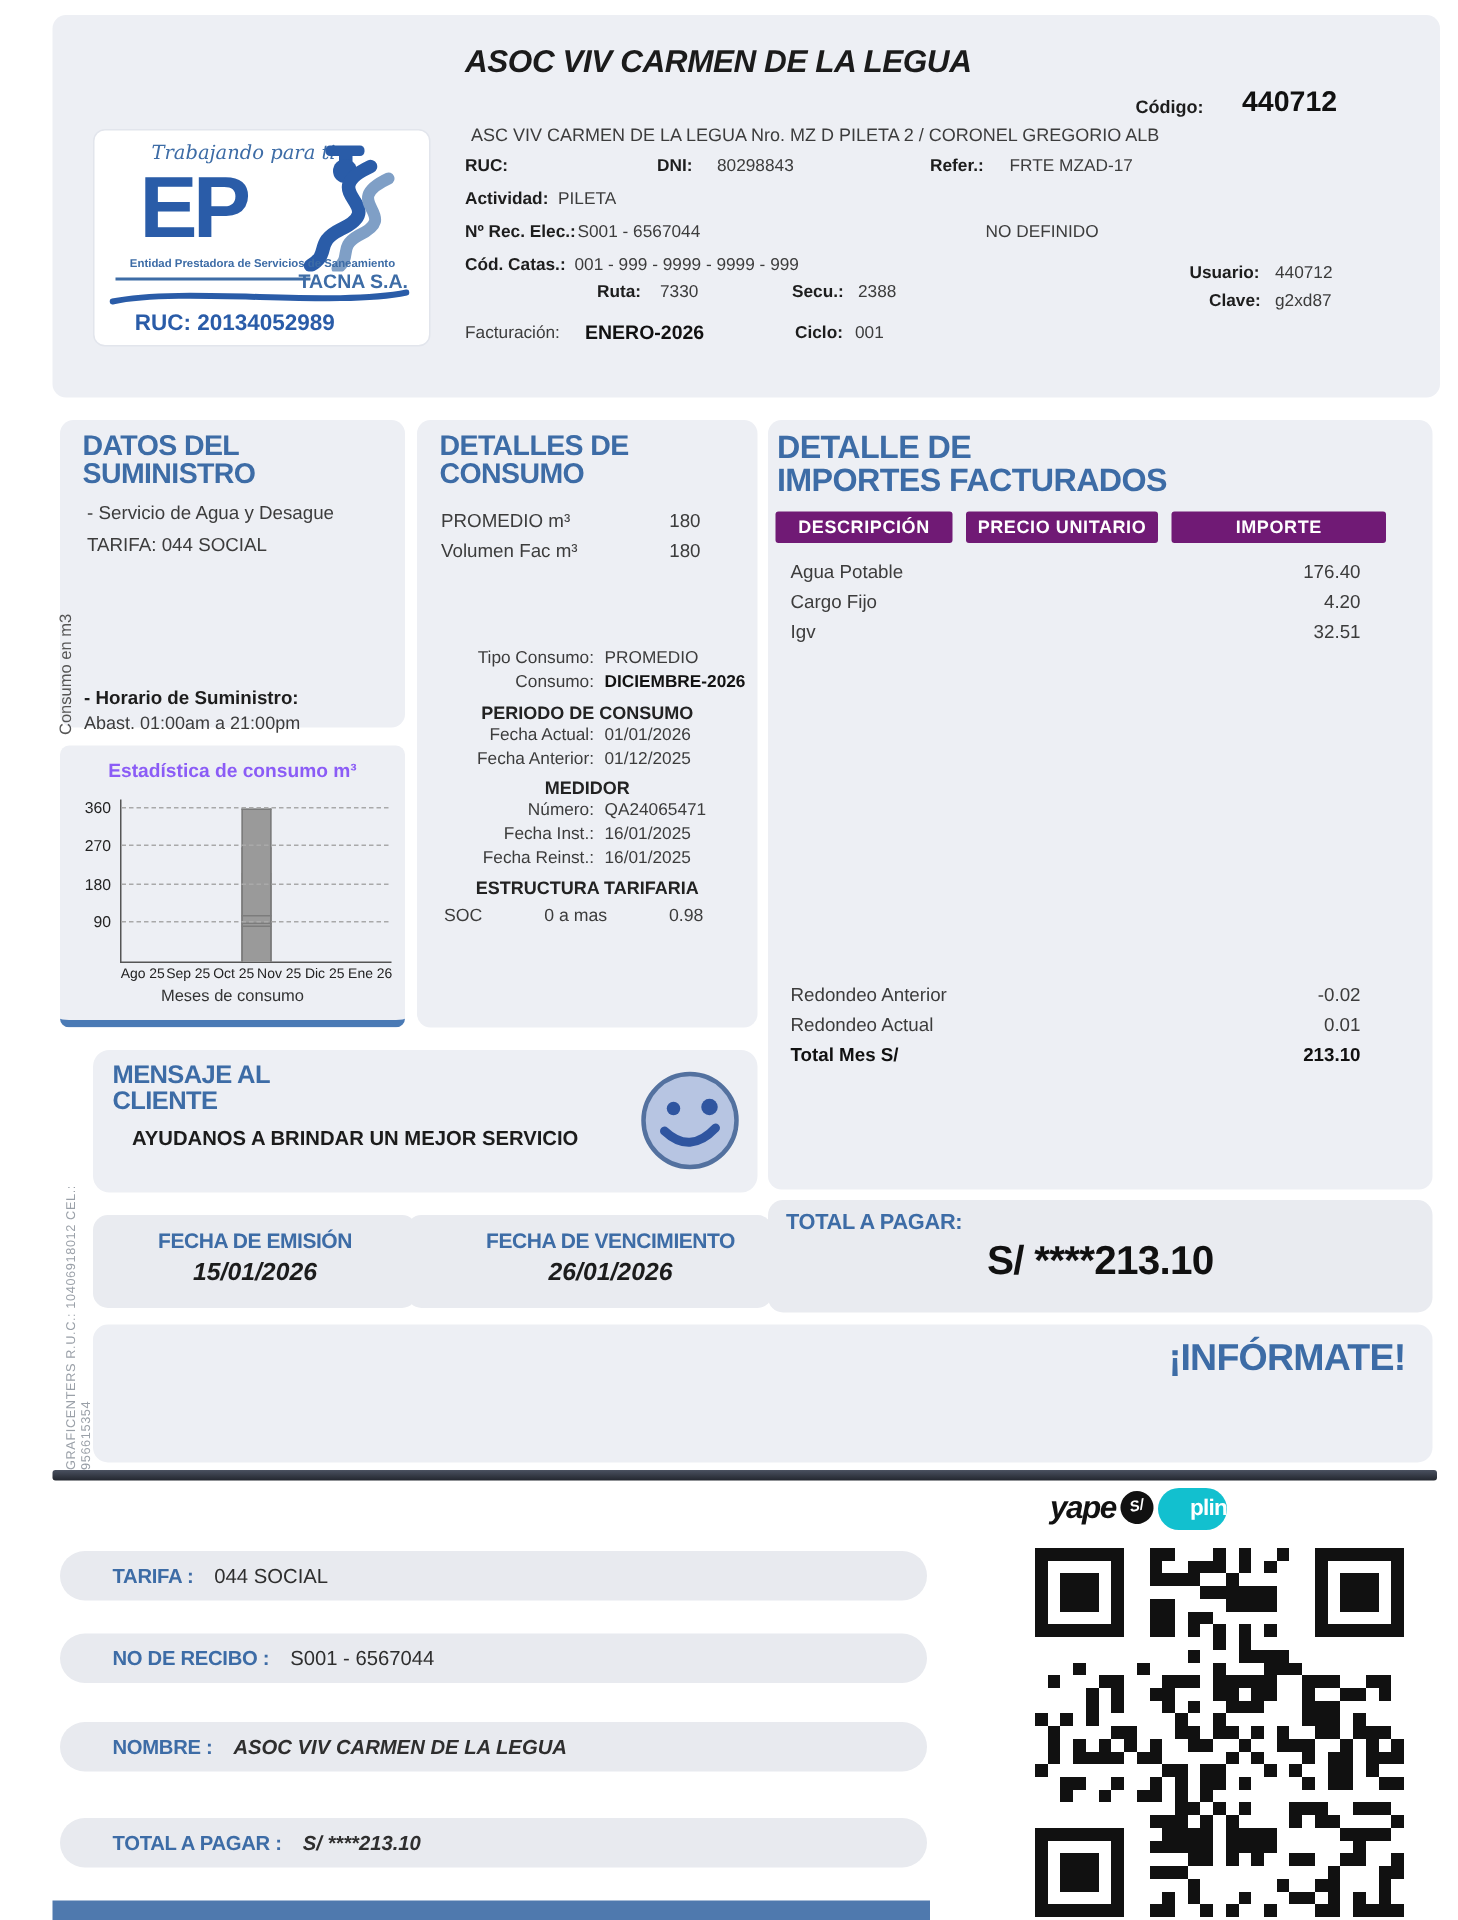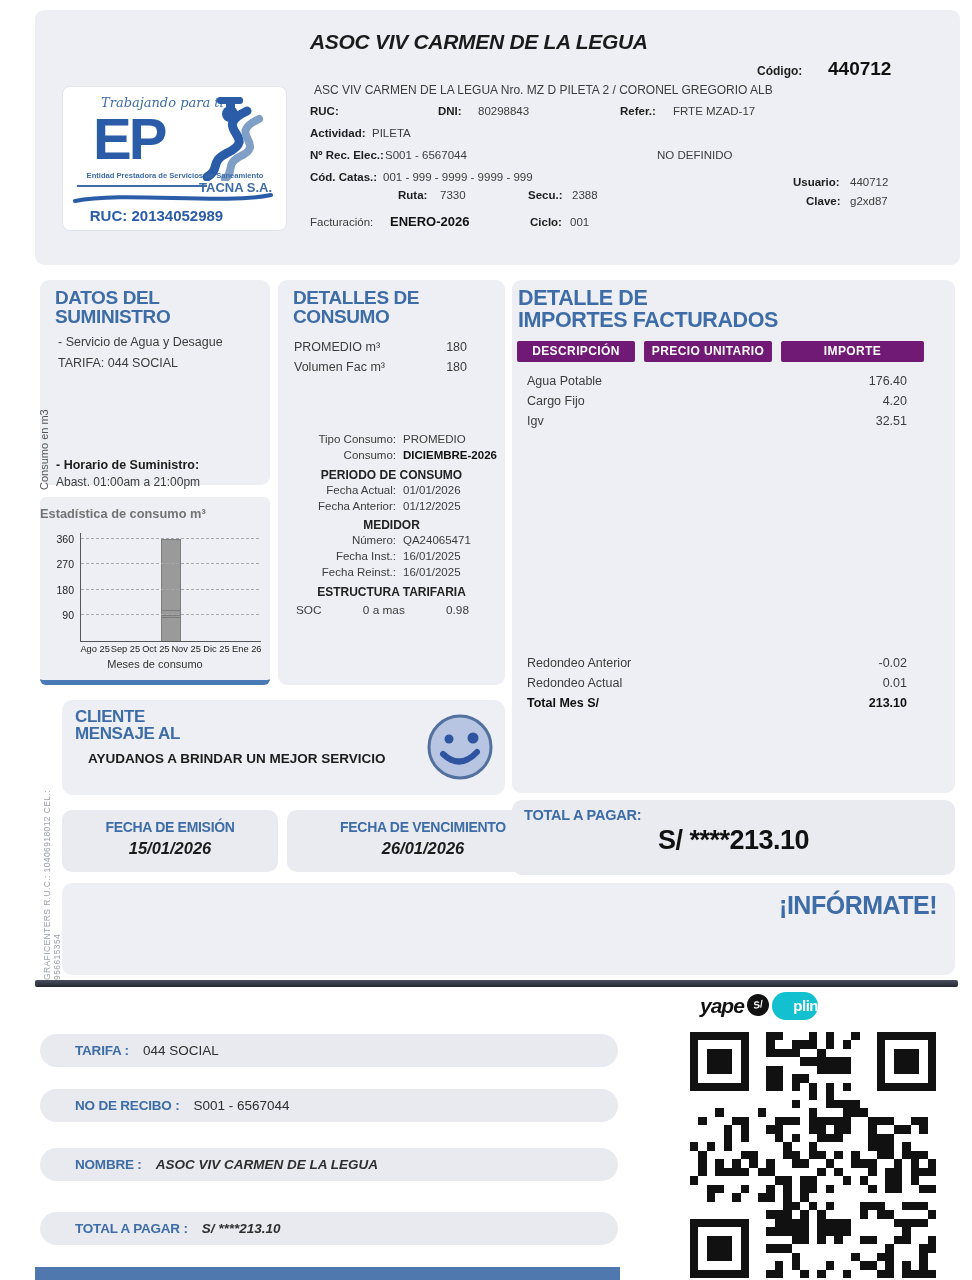--- a/index.html
+++ b/index.html
@@ -101,21 +101,21 @@
     </div>
     <div class="val" style="font-size:12.5px;margin:8px 0 0 18px;">- Servicio de Agua y Desague</div>
     <div class="val" style="font-size:12.5px;margin:7px 0 0 18px;">TARIFA: 044 SOCIAL</div>
     <div class="lbl" style="font-size:12.5px;margin:88px 0 0 16px;">- Horario de Suministro:</div>
     <div class="val" style="font-size:12px;margin:3px 0 0 16px;">Abast. 01:00am a 21:00pm</div>
   </div>
 
   <div class="abs" style="left:38px;top:360px;height:130px;writing-mode:vertical-rl;transform:rotate(180deg);font-size:11px;color:#555;">Consumo en m3</div>
 
   <div class="box" style="left:40px;top:497px;width:230px;height:188px;border-radius:6px;border-bottom:5px solid #4a7ab5;box-sizing:border-box;">
-    <div style="text-align:left;font-weight:800;font-size:12.8px;color:#737373;margin-top:9px;">Estadística de consumo m³</div>
+    <div style="text-align:center;font-weight:800;font-size:12.8px;color:#8b5cf6;margin-top:9px;">Estadística de consumo m³</div>
     <div id="plot" style="position:absolute;left:40px;top:36px;width:180px;height:108px;border-left:1.6px solid #555;border-bottom:1.6px solid #555;">
       <div id="bars" style="position:absolute;left:0;right:0;top:0;bottom:0;display:flex;align-items:flex-end;justify-content:space-around;">
           <div class="bar" style="height: 53.9474%; background: rgb(154, 154, 154);"></div>
           <div class="bar" style="height: 69.7368%; background: rgb(154, 154, 154);"></div>
           <div class="bar" style="height: 93.4211%; background: rgb(154, 154, 154);"></div>
           <div class="bar" style="height: 27.6316%; background: rgb(154, 154, 154);"></div>
           <div class="bar" style="height: 23.1579%; background: rgb(154, 154, 154);"></div>
           <div class="bar" style="height: 21.0526%; background: rgb(154, 154, 154);"></div>
         </div>
     <div class="gridline" style="bottom: 23.6842%;">
@@ -220,39 +220,39 @@
         </div>
       <div class="imp-row" style="font-weight:800;color:#111;align-items:flex-end;">
           <span>Total Mes S/</span>
           <span>213.10</span>
         </div>
     </div>
   </div>
 
   <div class="box" style="left:62px;top:700px;width:443px;height:95px;border-radius:11px;">
     <div class="sec-title" style="font-size:17px;margin:8px 0 0 13px;">
-      <div>CLIENTE</div>
-        <div>MENSAJE AL</div>
+      <div>MENSAJE AL</div>
+        <div>CLIENTE</div>
     </div>
     <div style="margin:8px 0 0 26px;font-size:13.5px;font-weight:800;color:#1c1c1c;">AYUDANOS A BRINDAR UN MEJOR SERVICIO</div>
     <span class="abs" style="right:10px;top:12px;">
       <svg width="70" height="70" viewBox="0 0 70 70">
         <circle cx="35" cy="35" r="31" fill="#b7c5e2" stroke="#53719f" stroke-width="3"></circle>
         <circle cx="24" cy="27" r="4.5" fill="#2f55a0"></circle>
         <circle cx="48" cy="26" r="5.5" fill="#2f55a0"></circle>
         <path d="M18,42 Q35,58 52,40" stroke="#2f55a0" stroke-width="6" fill="none" stroke-linecap="round"></path>
       </svg>
     </span>
   </div>
 
   <div class="date-box" style="left:62px;top:810px;">
     <div class="date-lbl">FECHA DE EMISIÓN</div>
     <div class="date-val">15/01/2026</div>
   </div>
-  <div class="date-box" style="left:287px;top:810px;padding-left:28px;">
+  <div class="date-box" style="left:271px;top:810px;padding-left:28px;">
     <div class="date-lbl">FECHA DE VENCIMIENTO</div>
     <div class="date-val">26/01/2026</div>
   </div>
   <div class="abs" style="left:512px;top:800px;width:443px;height:75px;background:#e9ebf0;border-radius:10px;">
     <div style="color:#3d6ca6;font-weight:800;font-size:14.5px;margin:7px 0 0 12px;letter-spacing:-0.2px;">TOTAL A PAGAR:</div>
     <div style="text-align:center;font-size:27px;font-weight:800;color:#111;margin-top:2px;letter-spacing:-0.5px;">S/ ****213.10</div>
   </div>
 
   <div class="box" style="left:62px;top:883px;width:893px;height:92px;border-radius:10px;">
     <div style="text-align:right;padding:8px 18px 0 0;font-size:25px;font-weight:800;color:#3d6ca6;letter-spacing:-0.5px;">¡INFÓRMATE!</div>

